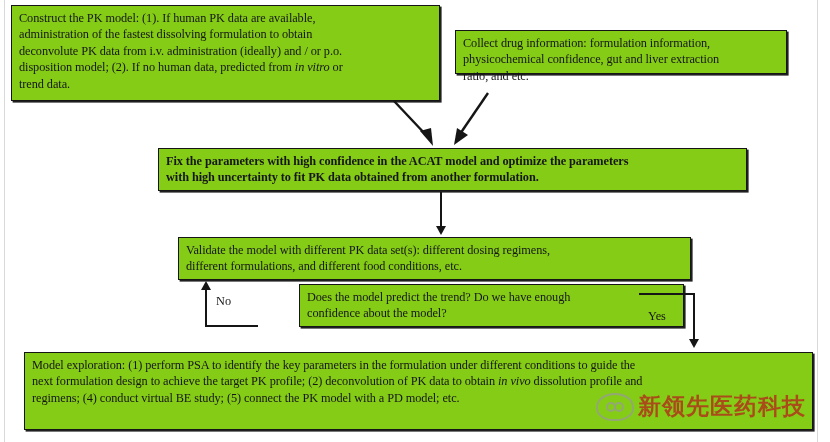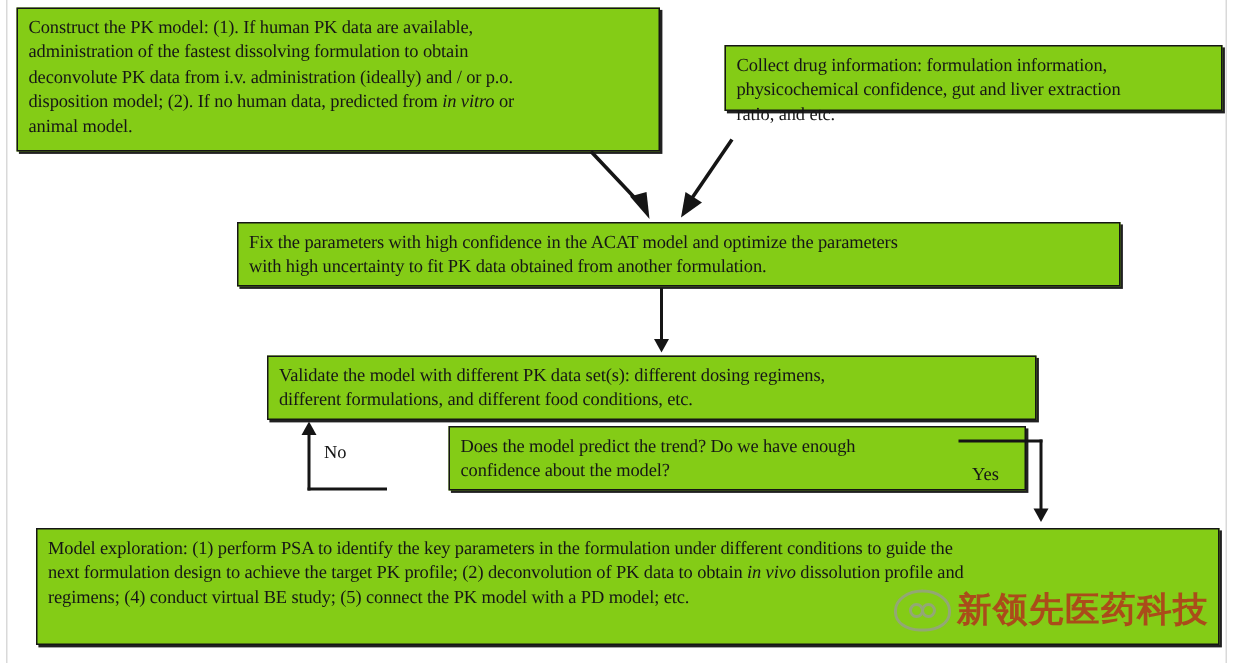--- a/index.html
+++ b/index.html
@@ -114,40 +114,40 @@
 <div id="canvas">
 
   <div class="page-edge" style="left:817px; top:0; width:1px; height:442px;"></div>
   <div class="page-edge" style="left:4px; top:0; width:1px; height:442px;"></div>
 
   <div class="fc-box" style="left:11px; top:5px; width:429px; height:96px;">
     <p>Construct the PK model: (1). If human PK data are available,</p>
     <p>administration of the fastest dissolving formulation to obtain</p>
     <p>deconvolute PK data from i.v. administration (ideally) and / or p.o.</p>
     <p><span>disposition model; (2). If no human data, predicted from </span><span class="ital">in vitro</span><span> or</span></p>
-    <p>animal model.</p>
+    <p>trend data.</p>
   </div>
 
-  <div class="fc-box" style="left:455px; top:30px; width:332px; height:44px;margin-left:28px;">
+  <div class="fc-box" style="left:455px; top:30px; width:332px; height:44px;">
     <p>Collect drug information: formulation information,</p>
     <p>physicochemical confidence, gut and liver extraction</p>
     <p>ratio, and etc.</p>
   </div>
 
   <svg class="diag-arrow" style="left:390px; top:98px;" width="60" height="52" viewBox="0 0 60 52">
     <line x1="4" y1="3" x2="37" y2="38" stroke="#151515" stroke-width="2.4"></line>
     <polygon points="43,48 30,33 41,30" fill="#151515"></polygon>
   </svg>
 
   <svg class="diag-arrow" style="left:447px; top:90px;" width="60" height="60" viewBox="0 0 60 60">
     <line x1="41" y1="3" x2="13" y2="44" stroke="#151515" stroke-width="2.4"></line>
     <polygon points="7,55 10,38 21,45" fill="#151515"></polygon>
   </svg>
 
-  <div class="fc-box" style="left:158px; top:148px; width:589px; height:43px;">
+  <div class="fc-box" style="left:158px; top:148px; width:589px; height:43px;font-weight:bold;">
     <p>Fix the parameters with high confidence in the ACAT model and optimize the parameters</p>
     <p>with high uncertainty to fit PK data obtained from another formulation.</p>
   </div>
 
   <div class="conn conn-v" style="left:440px; top:192px; height:36px;"></div>
   <div class="arrow-down" style="left:436px; top:226px;"></div>
 
   <div class="fc-box" style="left:178px; top:237px; width:513px; height:43px;">
     <p>Validate the model with different PK data set(s): different dosing regimens,</p>
     <p>different formulations, and different food conditions, etc.</p>

